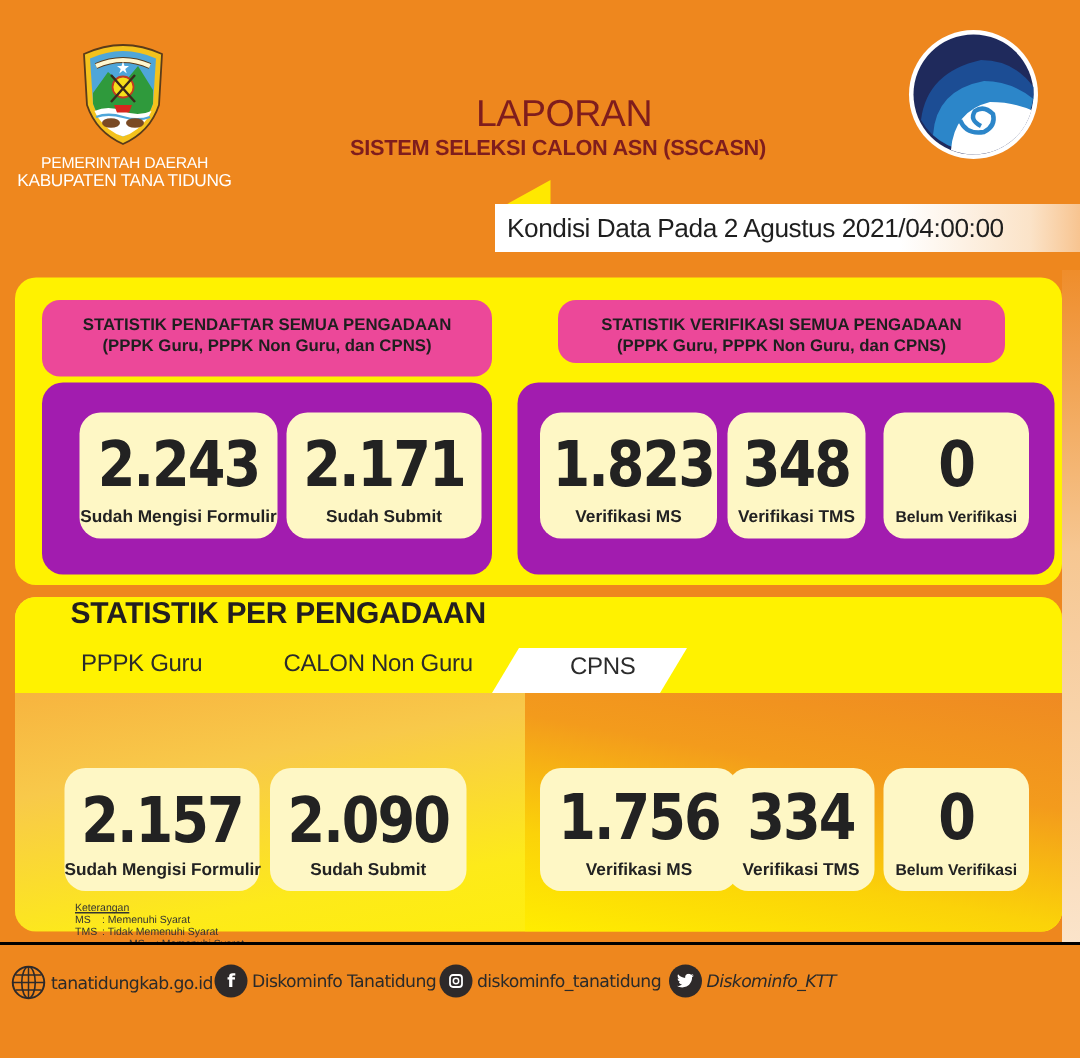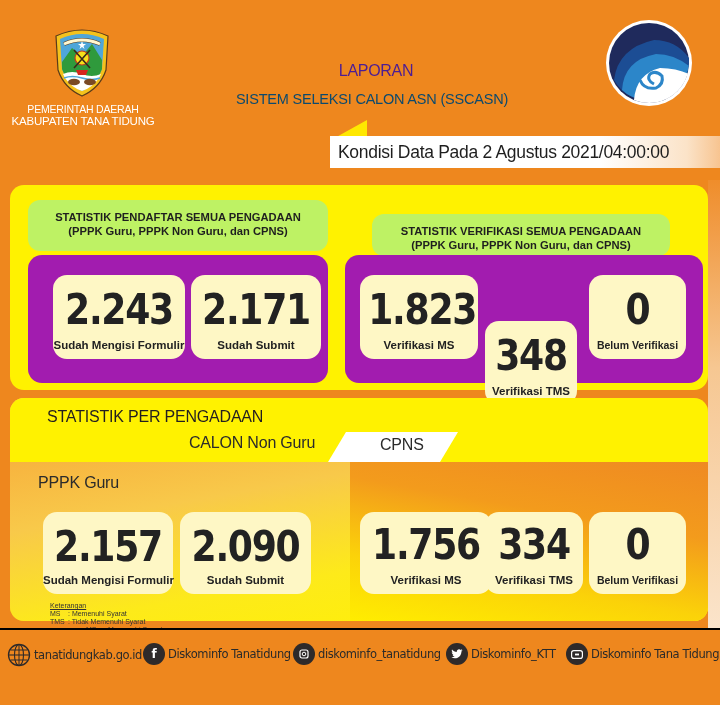--- a/index.html
+++ b/index.html
@@ -20,49 +20,49 @@
     position: absolute; left: 0; width: 166px; top: 103px; text-align: center;
     color: #fff; font-size: 10.5px; letter-spacing: -0.2px;
   }
   .org-line2 {
     position: absolute; left: 0; width: 166px; top: 115px; text-align: center;
     color: #fff; font-size: 11.5px; letter-spacing: -0.2px;
   }
   .logo-right { position: absolute; left: 604px; top: 18px; width: 90px; height: 90px; }
   .title {
     position: absolute; left: 260px; width: 232px; top: 62px; text-align: center;
-    font-size: 16px; color: #4c1d95; letter-spacing: -0.3px;
+    font-size: 25px; color: #7f1d1d; letter-spacing: -0.3px;
   }
   .subtitle {
     position: absolute; left: 222px; width: 300px; top: 91px; text-align: center;
-    font-size: 14.5px; font-weight: normal; color: #0c4a6e; letter-spacing: -0.2px;
+    font-size: 14.5px; font-weight: bold; color: #7f1d1d; letter-spacing: -0.2px;
   }
   .date-flag {
     position: absolute; left: 331px; top: 120px; width: 0; height: 0;
     border-left: 36px solid transparent; border-bottom: 20px solid #ffe800;
   }
   .date-banner {
     position: absolute; left: 330px; top: 136px; width: 435px; height: 32px;
     background: linear-gradient(to right, #ffffff 0%, #ffffff 62%, #fbe3c8 82%, #f29a45 100%);
     font-size: 17.5px; color: #1e1e1e; padding: 6px 0 0 8px; letter-spacing: -0.3px;
     white-space: nowrap;
   }
 
   
   .panel-top {
     position: absolute; left: 10px; top: 185px; width: 698px; height: 205px;
     background: #fff200; border-radius: 14px;
   }
   .section-head {
-    position: absolute; background: #bef264; border-radius: 12px;
+    position: absolute; background: #ec4899; border-radius: 12px;
     text-align: center; font-weight: bold; font-size: 11.2px; line-height: 14px;
     color: #1f1f1f; padding-top: 10px;
   }
   .sh-left { left: 18px; top: 15px; width: 300px; height: 51px; }
-  .sh-right { left: 362px; top: 29px; width: 298px; height: 42px; }
+  .sh-right { left: 362px; top: 15px; width: 298px; height: 42px; }
   .orange-box {
     position: absolute; background: #a21caf; border-radius: 14px;
   }
   .ob-left { left: 18px; top: 70px; width: 300px; height: 128px; }
   .ob-right { left: 335px; top: 70px; width: 358px; height: 128px; }
 
   .card {
     position: absolute; background: #fef7c5; border-radius: 14px;
     text-align: center;
   }
@@ -80,27 +80,27 @@
   .panel-bottom {
     position: absolute; left: 10px; top: 398px; width: 698px; height: 223px;
     border-radius: 14px; overflow: hidden;
     background: linear-gradient(165deg, #fbe04a 0%, #f6a319 40%, #ffe500 80%, #fff200 100%);
   }
   .pb-head {
     position: absolute; left: 0; top: 0; width: 698px; height: 64px;
     background: #fff200;
   }
   .pb-title {
-    position: absolute; left: 37px; top: 10px; font-size: 16px; font-weight: normal; color: #231f20;
+    position: absolute; left: 37px; top: 0; font-size: 20px; font-weight: bold; color: #231f20;
     letter-spacing: -0.2px;
   }
   .tab {
     position: absolute; top: 36px; font-size: 16px; color: #2b2b2b; letter-spacing: -0.2px;
   }
-  .tab-guru { left: 28px; margin-top: 40px; }
+  .tab-guru { left: 44px; }
   .tab-nonguru { left: 179px; }
   .tab-cpns-bg {
     position: absolute; left: 318px; top: 34px; width: 130px; height: 30px;
     background: #fff; clip-path: polygon(18px 0, 100% 0, calc(100% - 18px) 100%, 0 100%);
   }
   .tab-cpns { left: 342px; top: 38px; margin-left: 28px; }
   .pb-body {
     position: absolute; left: 0; top: 64px; width: 698px; height: 159px;
     background: linear-gradient(170deg, #f7b43f 0%, #f8c94a 25%, #fdea1a 60%, #fff200 100%);
   }
@@ -188,21 +188,21 @@
       <span class="num" style="margin-top:12px;">2.171</span>
       <span class="lbl" style="margin-top:6px;">Sudah Submit</span>
     </div>
   </div>
 
   <div class="orange-box ob-right">
     <div class="card" style="left:15px; top:20px; width:118px; height:84px;">
       <span class="num" style="margin-top:12px;">1.823</span>
       <span class="lbl" style="margin-top:6px;">Verifikasi MS</span>
     </div>
-    <div class="card" style="left:140px; top:20px; width:92px; height:84px;margin-top:46px;">
+    <div class="card" style="left:140px; top:20px; width:92px; height:84px;">
       <span class="num" style="margin-top:12px;">348</span>
       <span class="lbl" style="margin-top:6px;">Verifikasi TMS</span>
     </div>
     <div class="card" style="left:244px; top:20px; width:97px; height:84px;">
       <span class="num" style="margin-top:12px;">0</span>
       <span class="lbl" style="margin-top:6px; font-size:10.5px;">Belum Verifikasi</span>
     </div>
   </div>
 </div>
 
@@ -269,30 +269,21 @@
   </div>
   <div class="f-item" style="left:293px;">
     <span class="f-icon">
       <svg width="10" height="10" viewBox="0 0 10 10">
           <rect x="1" y="1" width="8" height="8" rx="2" fill="none" stroke="#fff" stroke-width="1.2"></rect>
           <circle cx="5" cy="5" r="1.8" fill="none" stroke="#fff" stroke-width="1"></circle>
         </svg>
     </span>
     <span>diskominfo_tanatidung</span>
   </div>
-  <div class="f-item" style="left:446px;">
+  <div class="f-item" style="left:446px;font-style:italic;">
     <span class="f-icon">
       <svg width="12" height="10" viewBox="0 0 24 20">
           <path d="M23 2.5c-.8.4-1.7.6-2.6.7.9-.6 1.6-1.4 2-2.5-.9.5-1.9.9-2.9 1.1C18.6.8 17.4.3 16.1.3c-2.5 0-4.6 2.1-4.6 4.6 0 .4 0 .7.1 1C7.7 5.7 4.4 3.9 2.1 1.1c-.4.7-.6 1.5-.6 2.3 0 1.6.8 3 2.1 3.8-.8 0-1.5-.2-2.1-.6v.1c0 2.2 1.6 4.1 3.7 4.5-.4.1-.8.2-1.2.2-.3 0-.6 0-.9-.1.6 1.8 2.3 3.2 4.3 3.2-1.6 1.2-3.6 2-5.7 2-.4 0-.7 0-1.1-.1 2 1.3 4.5 2.1 7.1 2.1 8.5 0 13.1-7 13.1-13.1v-.6c.9-.6 1.7-1.4 2.3-2.3z" fill="#fff"></path>
         </svg>
     </span>
     <span>Diskominfo_KTT</span>
   </div>
-  <div class="f-item" style="left:566px;">
-    <span class="f-icon">
-      <svg width="12" height="9" viewBox="0 0 12 9">
-          <rect x="0.6" y="0.6" width="10.8" height="7.8" rx="2.2" fill="none" stroke="#fff" stroke-width="1.2"></rect>
-          <rect x="4" y="3.6" width="4" height="1.8" fill="#fff"></rect>
-        </svg>
-    </span>
-    <span>Diskominfo Tana Tidung</span>
-  </div>
 </div>
 
 </body></html>

